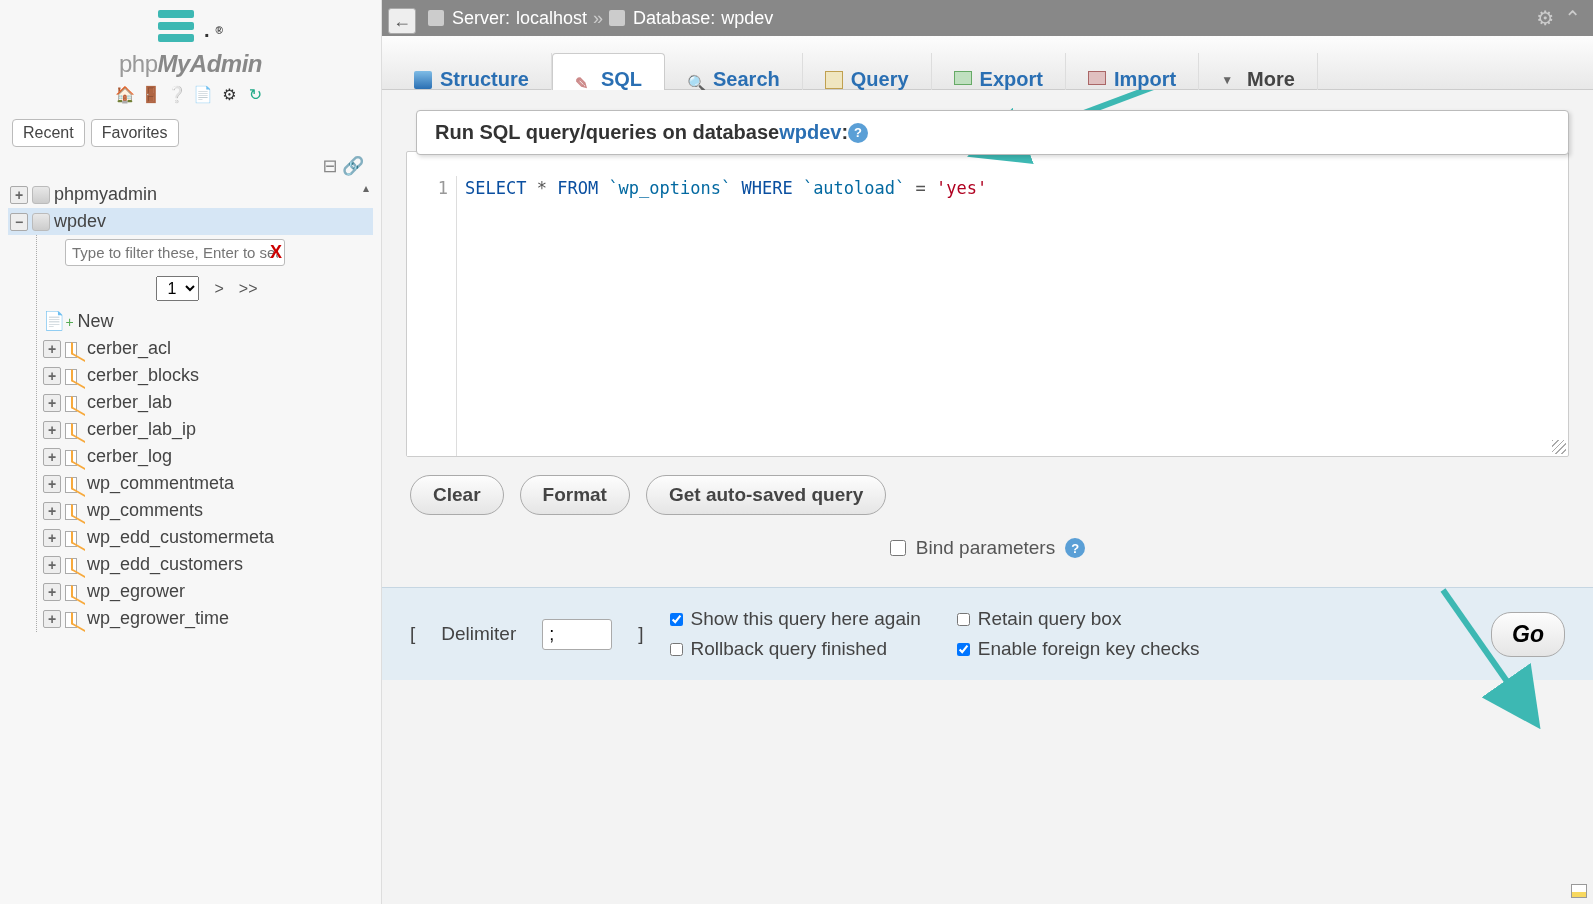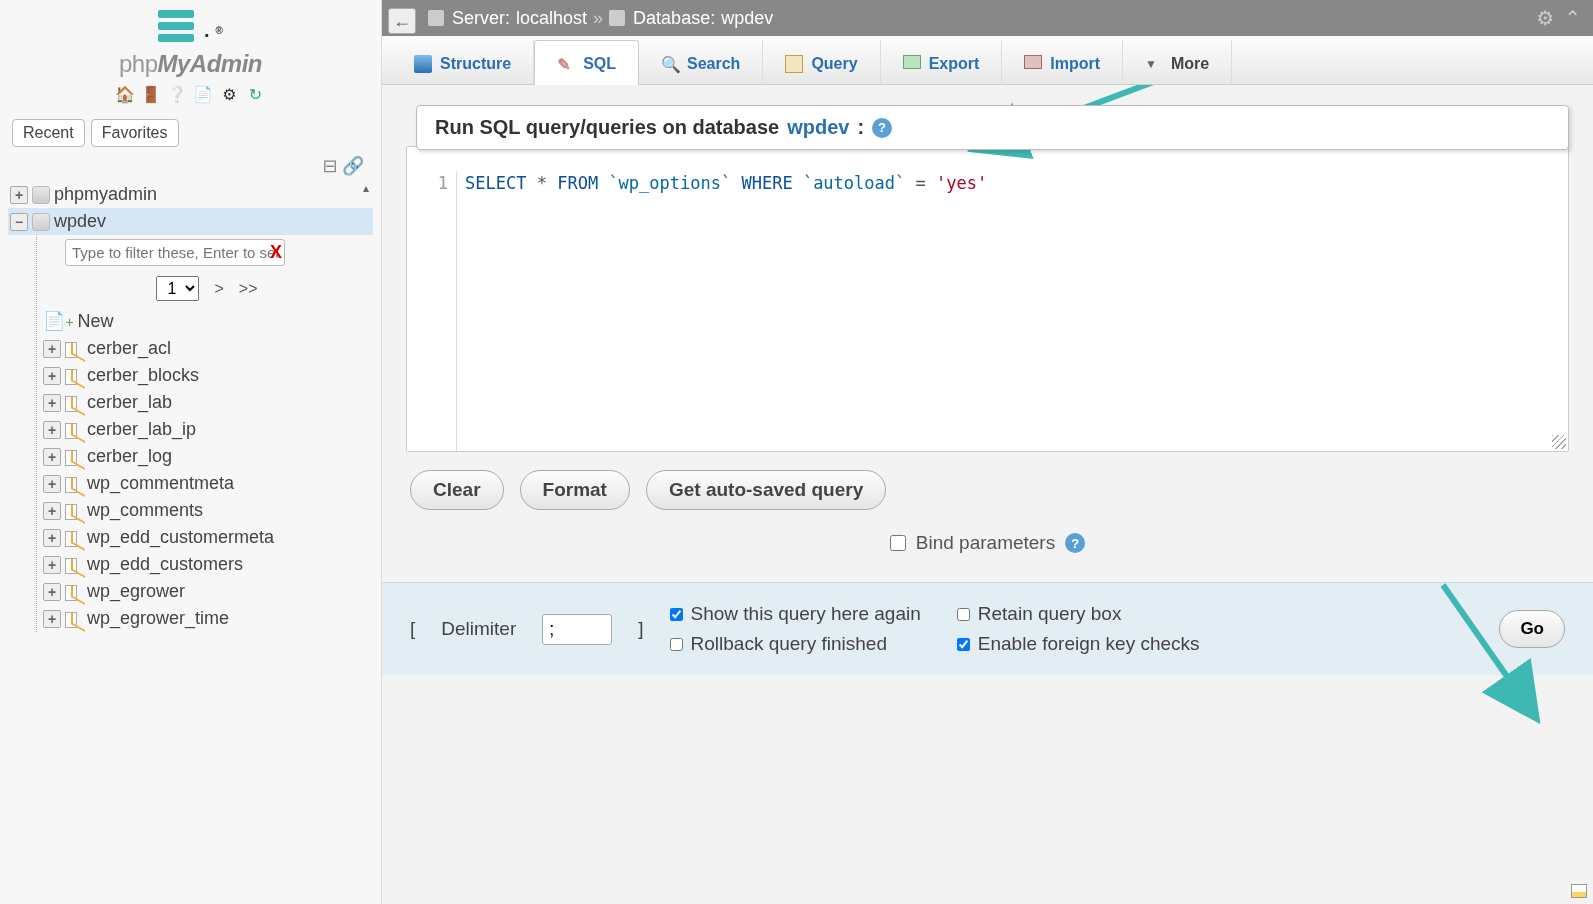--- a/index.html
+++ b/index.html
@@ -41,34 +41,34 @@
 
 
 .main { flex: 1; display: flex; flex-direction: column; background: #f3f3f3; position: relative; }
 .back-arrow { position:absolute; left:6px; top:8px; width:28px; height:26px; border:1px solid #aaa; background:#eee; display:flex; align-items:center; justify-content:center; font-size:18px; cursor:pointer; border-radius:3px; color:#555;}
 .breadcrumb { background: #888; color: #fff; padding: 6px 12px 6px 46px; font-size: 18px; display:flex; align-items:center; gap:6px;}
 .breadcrumb .sep { color:#ccc; }
 .bc-icon { width:16px; height:16px; display:inline-block; background:#ccc; border-radius:2px; margin-right:2px;}
 .bc-gear { margin-left:auto; color:#ccc; font-size:20px; cursor:pointer;}
 
 .topnav { display: flex; background: linear-gradient(#fdfdfd,#e8e8e8); border-bottom: 1px solid #ccc; padding-left: 10px; }
-.tab { padding: 14px 22px; font-size: 16px; font-weight: bold; color: #2a6fb3; display: flex; align-items: center; gap: 8px; cursor: pointer; border-right: 1px solid #ddd; position:relative; top:4px;}
+.tab { padding: 14px 22px; font-size: 20px; font-weight: bold; color: #2a6fb3; display: flex; align-items: center; gap: 8px; cursor: pointer; border-right: 1px solid #ddd; position:relative; top:17px;}
 .tab.active { background: #fff; border: 1px solid #ccc; border-bottom: 1px solid #fff; border-radius: 4px 4px 0 0; }
 .tab.more { color:#444; }
 .tab .ticon { width:18px; height:18px; display:inline-block; }
 .ticon.struct { background: linear-gradient(#7fbce6,#2a6fb3); border-radius:2px;}
 .ticon.sql::before { content:'✎'; color:#c88; font-size:16px;}
 .ticon.search::before { content:'🔍'; font-size:16px;}
 .ticon.query::before { content:''; display:block; width:16px; height:16px; background:#f0e6c0; border:1px solid #c0a050;}
 .ticon.export::before { content:''; display:block; width:16px; height:12px; background:#c0e0c0; border:1px solid #6a6;}
 .ticon.import::before { content:''; display:block; width:16px; height:12px; background:#e0c0c0; border:1px solid #a66;}
 .tab.more::before { content:'▼'; font-size:12px; margin-right:6px; color:#666;}
 
 .content { flex:1; padding: 20px 24px; background: #f3f3f3; display:flex; flex-direction:column; gap:14px; overflow:auto; position:relative;}
-.fieldset-title { display:inline-flex; align-items:center; gap:8px; background:#fff; border:1px solid #bbb; border-radius:4px; padding:10px 18px; font-size:20px; font-weight:bold; color:#333; box-shadow: 2px 2px 4px rgba(0,0,0,0.15); margin-left:10px; position:relative; z-index:2;}
+.fieldset-title { display:inline-flex; align-items:center; background:#fff; border:1px solid #bbb; border-radius:4px; padding:10px 18px; font-size:20px; font-weight:bold; color:#333; box-shadow: 2px 2px 4px rgba(0,0,0,0.15); margin-left:10px; position:relative; z-index:2;}
 .fieldset-title a { color:#2a6fb3; text-decoration:none;}
 .help-icon { width:20px; height:20px; border-radius:50%; background:#5a9fd6; color:#fff; display:inline-flex; align-items:center; justify-content:center; font-size:13px; font-weight:bold;}
 .editor-wrap { background:#fff; border:1px solid #ccc; border-radius:2px; margin-top:-18px; padding-top:24px; position:relative;}
 .editor { display:flex; min-height:280px; font-family: monospace; font-size:17px; }
 .gutter { width:50px; text-align:right; padding:2px 8px; color:#999; background:#fff; border-right:1px solid #ddd; user-select:none;}
 .code { flex:1; padding:2px 8px; white-space:pre; overflow:auto;}
 .kw { color:#0a4fa0; font-weight:normal;}
 .ident { color:#0369a1;}
 .str { color:#b00020;}
 .op { color:#555;}
@@ -77,21 +77,21 @@
 .btn-row { display:flex; gap:16px; align-items:center; padding: 4px 4px;}
 .pma-btn { padding: 8px 22px; font-size:19px; font-weight:bold; color:#444; background:linear-gradient(#fdfdfd,#e5e5e5); border:1px solid #aaa; border-radius:22px; cursor:pointer;}
 .chk-row { display:flex; align-items:center; gap:10px; font-size:19px; color:#555; padding:4px 8px;justify-content:center;}
 .chk-row input[type=checkbox]{ width:16px; height:16px;}
 
 .options-panel { background:#e3edf4; border-top:1px solid #c6d6e2; margin:10px -24px 0; padding:20px 28px; display:flex; align-items:center; gap:26px; font-size:19px; color:#444; position:relative;}
 .options-panel .delim-label { font-weight:normal;}
 .options-panel input[type=text]{ width:70px; padding:4px 6px; font-size:18px; border:1px solid #aaa; border-radius:3px;}
 .options-grid { display:grid; grid-template-columns: auto auto; gap: 8px 36px; }
 .options-grid label { display:flex; align-items:center; gap:8px;}
-.go-btn { margin-left:auto; padding:8px 20px; font-size:17px; font-weight:bold; background:linear-gradient(#fdfdfd,#e5e5e5); border:1px solid #aaa; border-radius:20px; cursor:pointer;}
+.go-btn { margin-left:auto; padding:8px 20px; font-size:23px; font-weight:bold; background:linear-gradient(#fdfdfd,#e5e5e5); border:1px solid #aaa; border-radius:20px; cursor:pointer;font-style:italic;}
 
 
 .arrow { position:absolute; pointer-events:none; }
 .arrow svg { overflow:visible; }
 
 .footer-icon { position:absolute; right:6px; bottom:6px; width:16px; height:14px; border:1px solid #999; background:linear-gradient(#fff 60%,#f7d860 60%);}
 </style>
 </head>
 <body>
 

